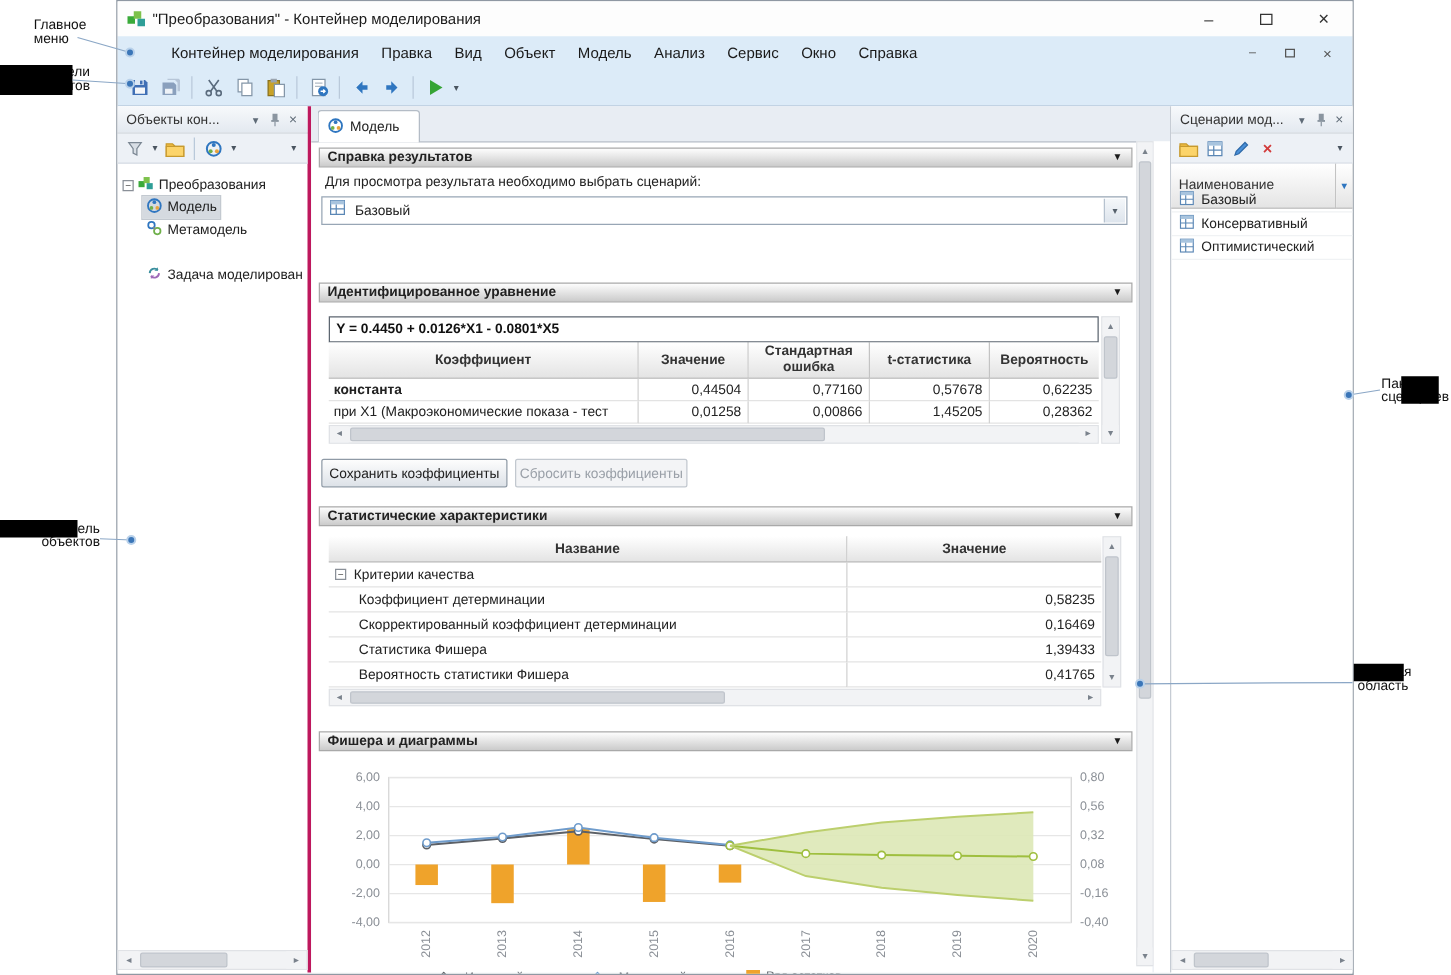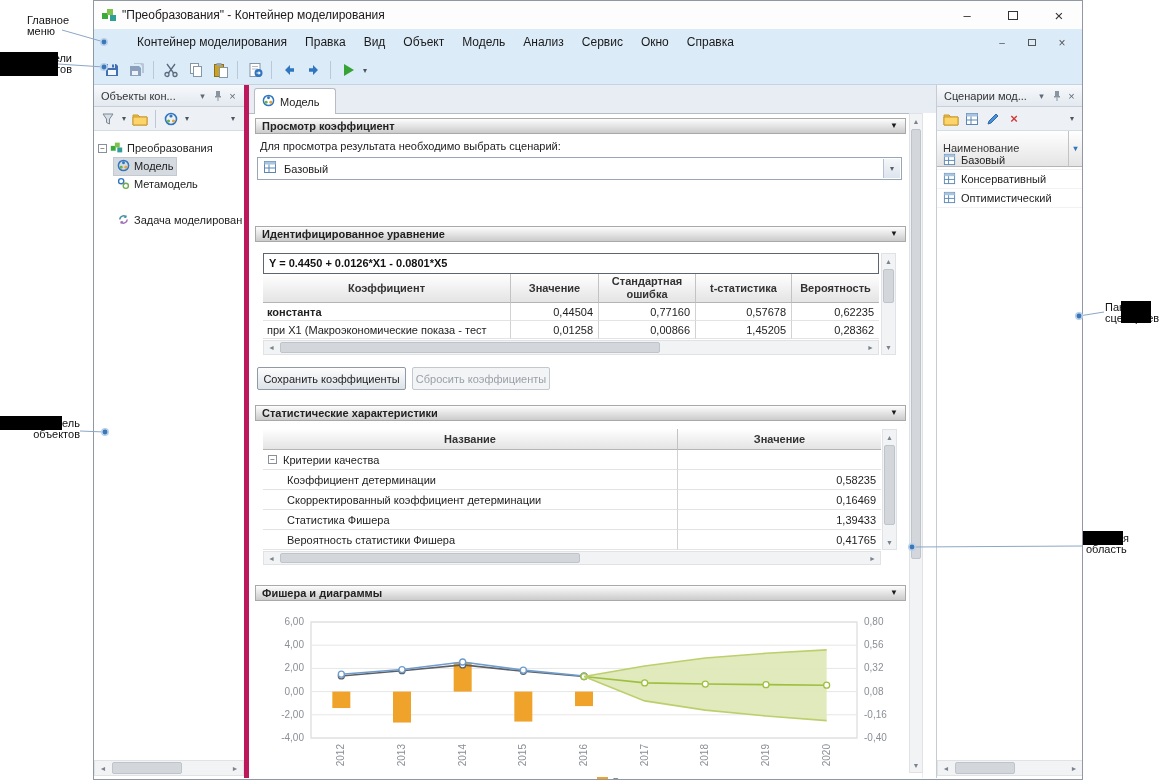--- a/index.html
+++ b/index.html
@@ -193,21 +193,21 @@
         </span>
       <span class="tb-sep"></span>
       <span class="tb-btn">
           <svg width="16" height="16" viewBox="0 0 16 16">
             <path d="M4 2l10 6-10 6z" fill="#35a435"></path>
           </svg>
         </span>
       <span class="dd">▾</span>
     </div>
 
-    <div class="side-panel" style="left:0;width:155px;border-right:5px solid #be185d;">
+    <div class="side-panel" style="left:0;width:155px;border-right:3px solid #be185d;">
       <div class="panel-header">
         <span class="panel-title">Объекты кон...</span>
         <span class="ph-btn">▾</span>
         <span class="ph-btn">
             <svg width="10" height="12" viewBox="0 0 10 12">
               <rect x="3" y="1" width="4" height="5" fill="#8a95a0"></rect>
               <rect x="2" y="6" width="6" height="1.5" fill="#8a95a0"></rect>
               <line x1="5" y1="7.5" x2="5" y2="11" stroke="#8a95a0"></line>
             </svg>
           </span>
@@ -293,21 +293,21 @@
                 <circle cx="7" cy="4" r="1.6" fill="#2f76c0"></circle>
                 <circle cx="4.5" cy="9" r="1.6" fill="#6fb04a"></circle>
                 <circle cx="9.5" cy="9" r="1.6" fill="#e8a33d"></circle>
               </svg></span>
           <span>Модель</span>
         </div>
       </div>
       <div class="content">
 
         <div class="sec-header" style="top:4px;">
-          <span>Просмотр коэффициент</span>
+          <span>Справка результатов</span>
           <span class="sec-collapse">▼</span>
         </div>
         <div class="a" style="left:11px;top:26px;font-size:11px;color:#222;">Для просмотра результата необходимо выбрать сценарий:</div>
         <div class="combo" style="left:8px;top:43px;width:645px;height:23px;">
           <span style="margin-left:5px;"><svg width="14" height="14" viewBox="0 0 14 14">
                 <rect x="1.5" y="1.5" width="11" height="11" fill="#fff" stroke="#5b87b5"></rect>
                 <rect x="1.5" y="1.5" width="11" height="3" fill="#a8c4de"></rect>
                 <line x1="1.5" y1="8" x2="12.5" y2="8" stroke="#5b87b5"></line>
                 <line x1="6" y1="4.5" x2="6" y2="12.5" stroke="#5b87b5"></line>
               </svg></span>

